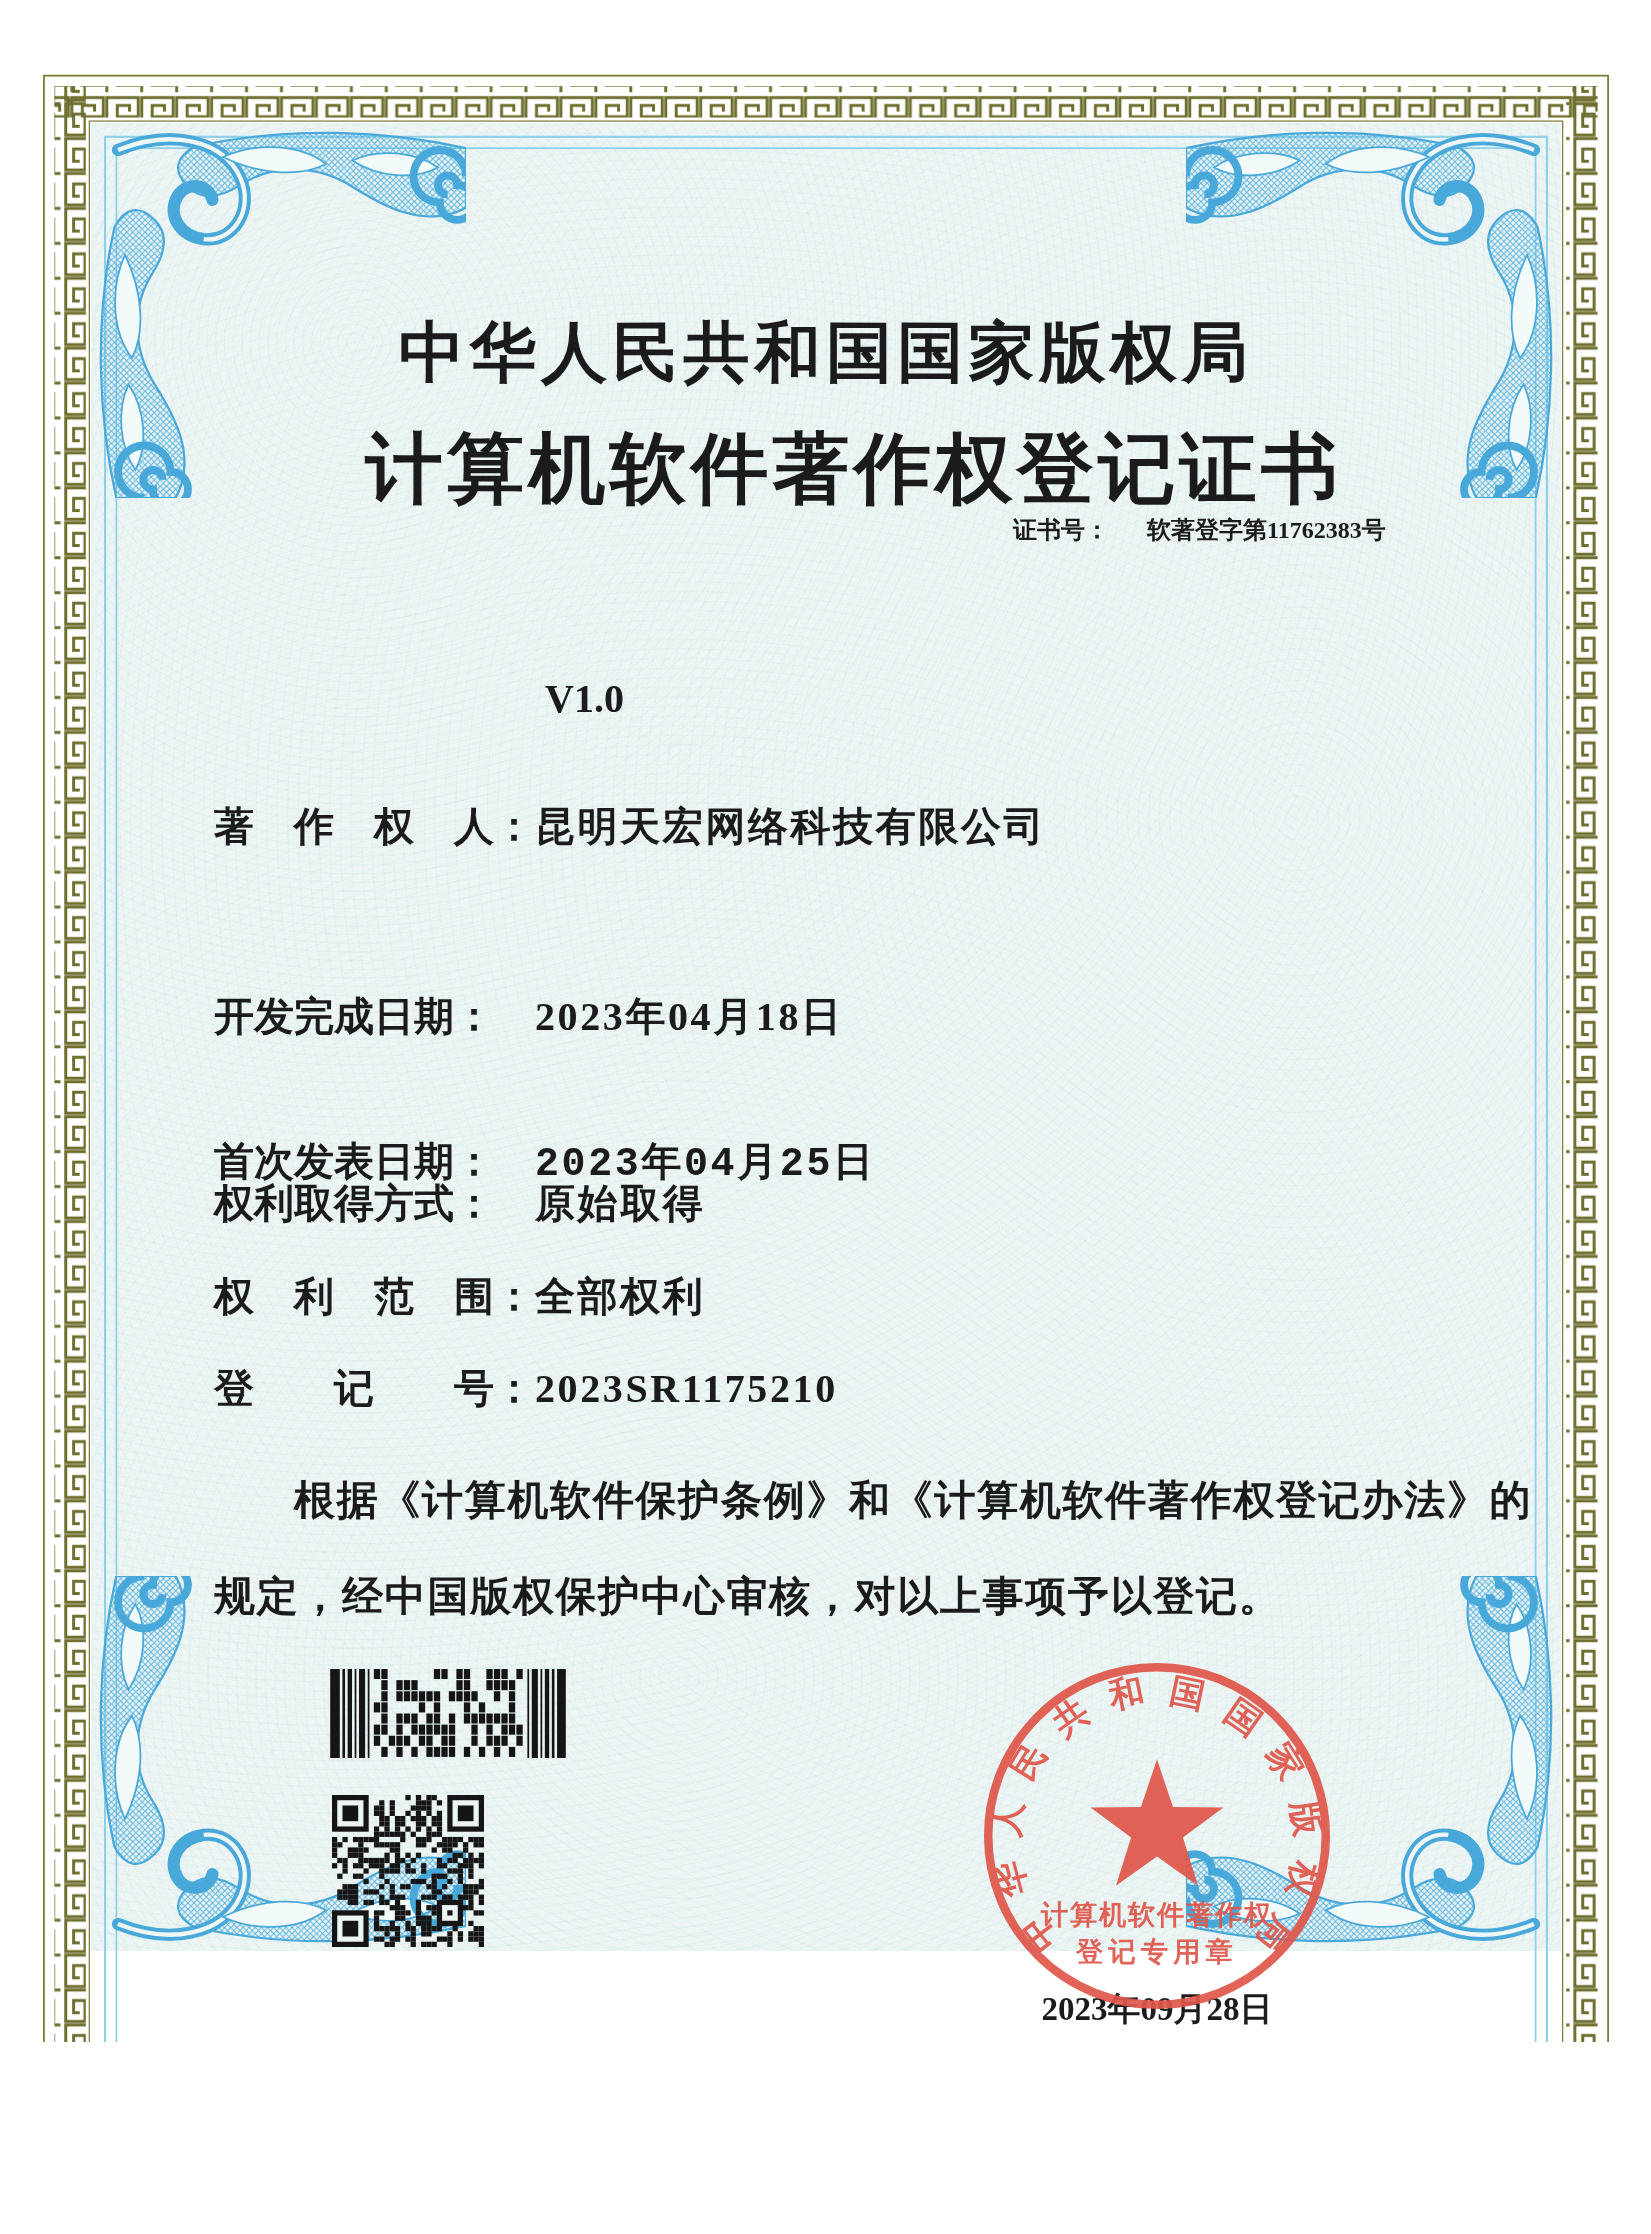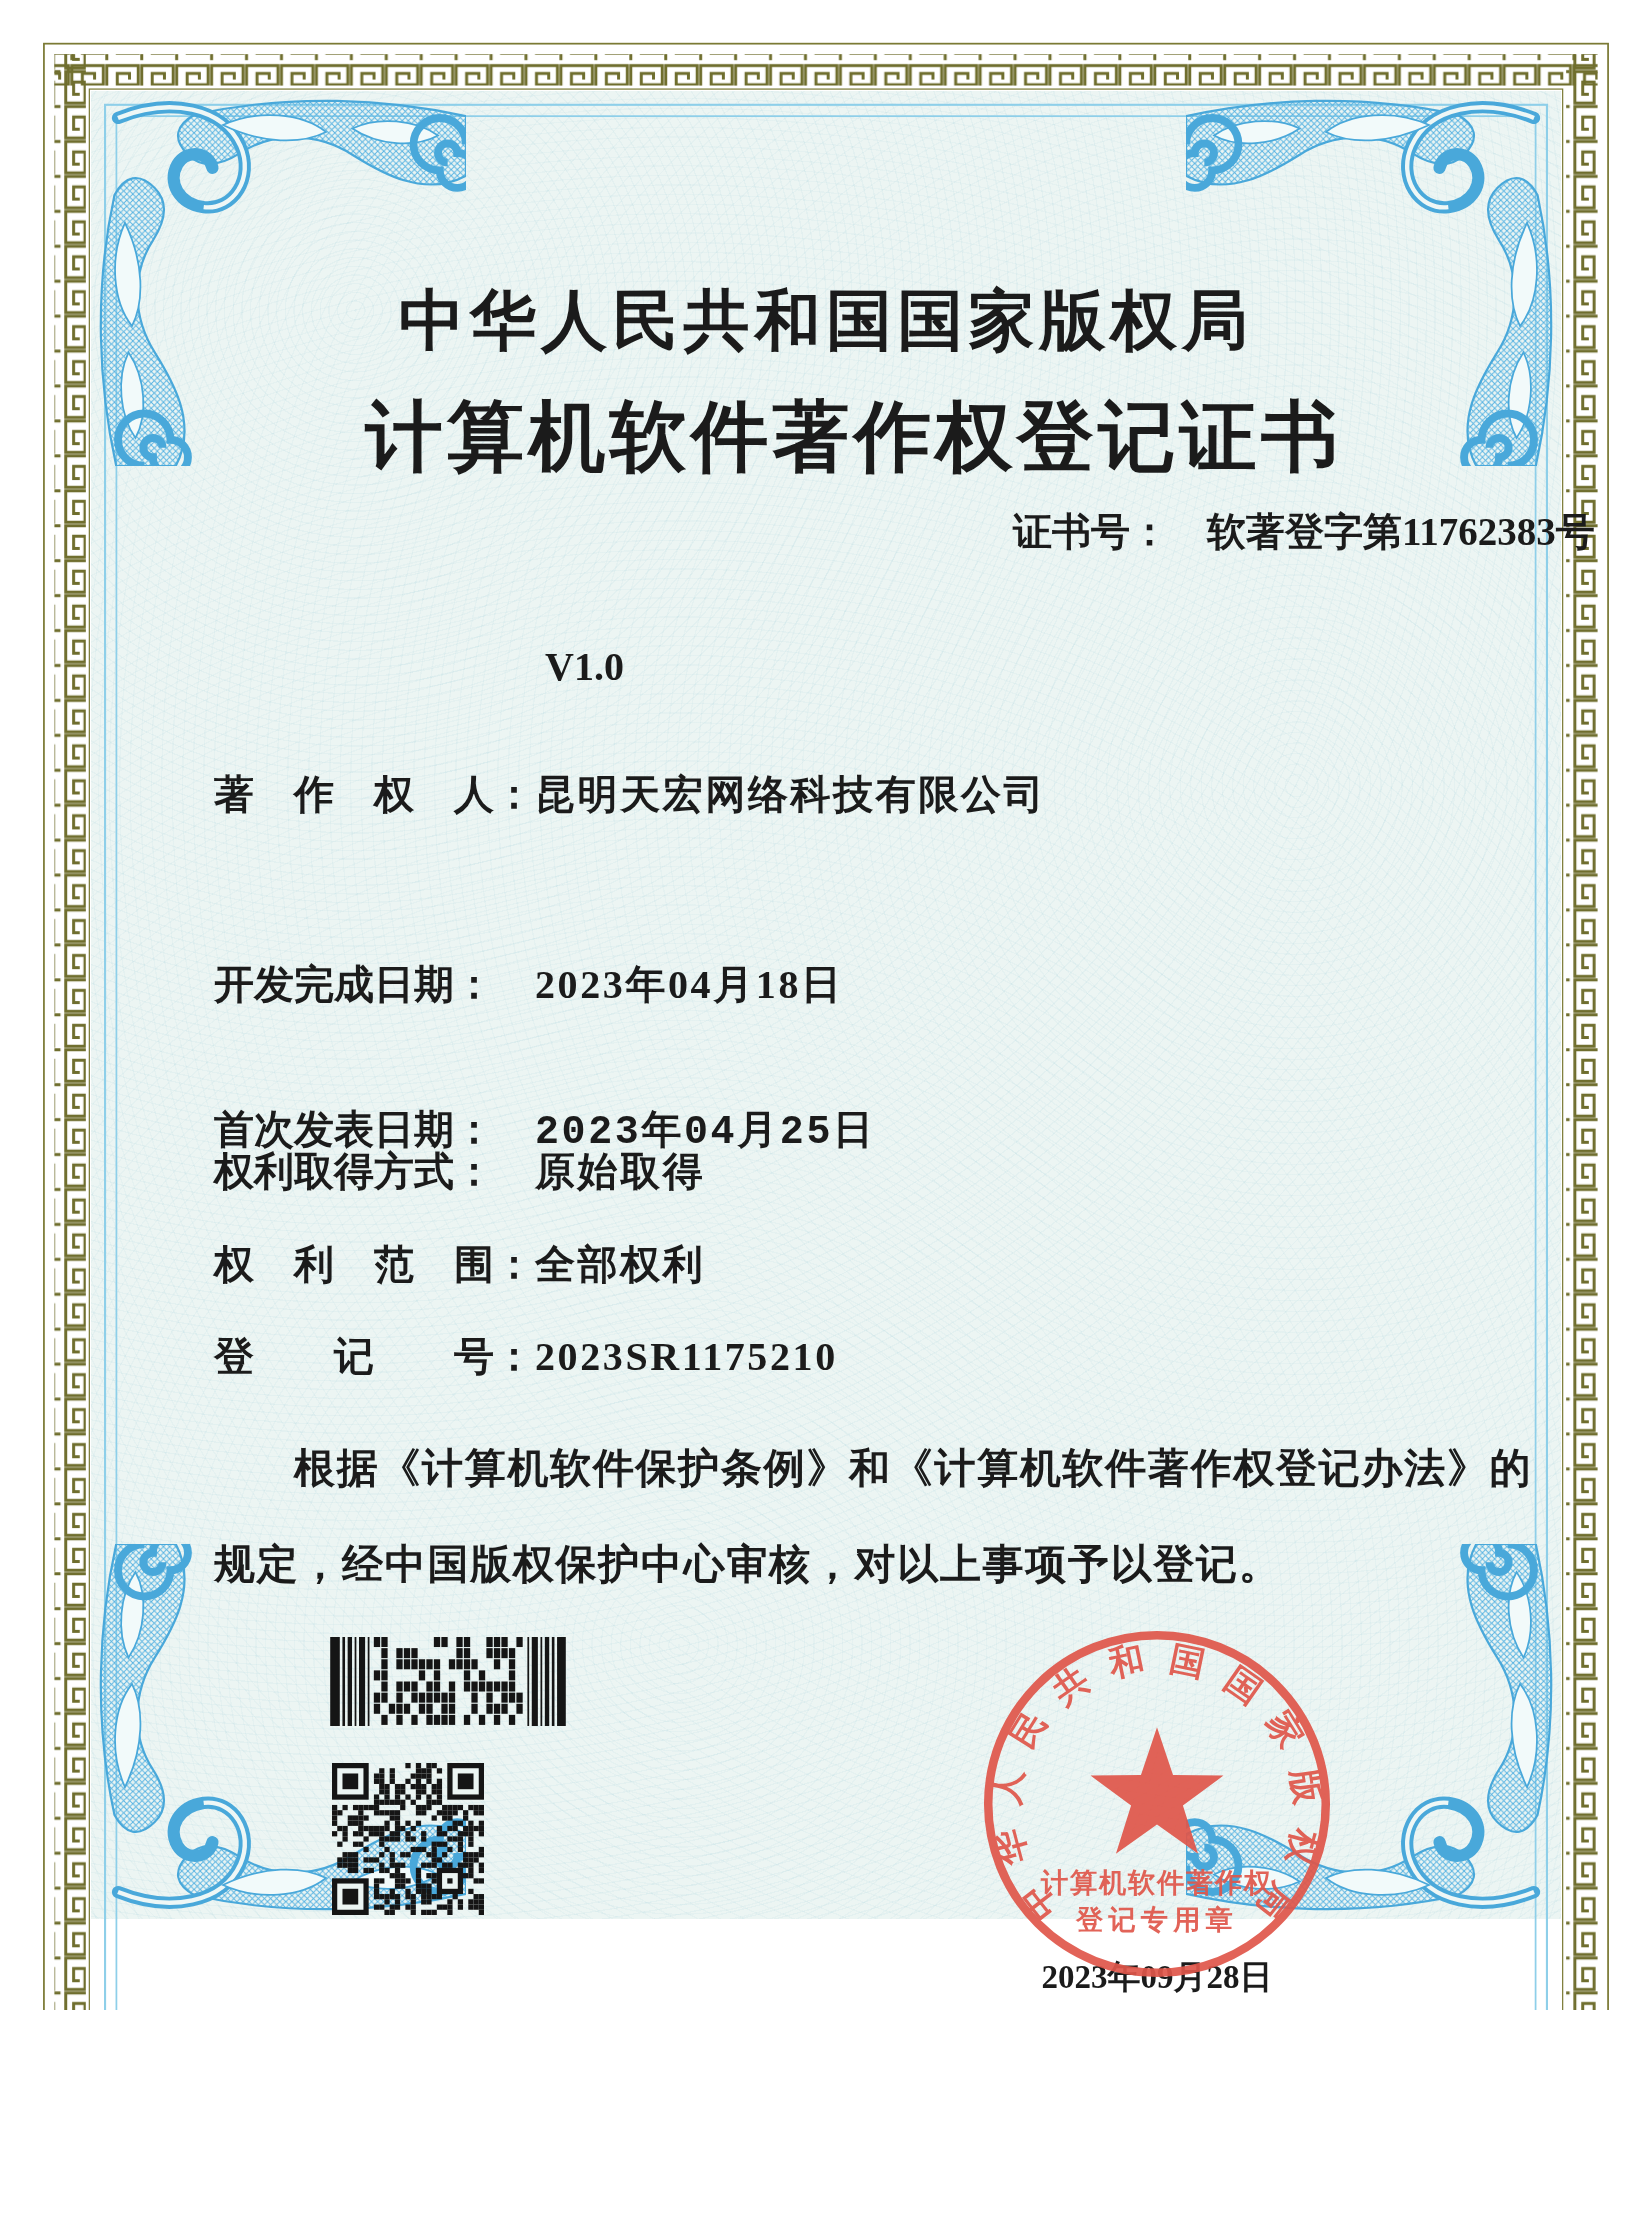--- a/index.html
+++ b/index.html
@@ -1,39 +1,39 @@
 <!DOCTYPE html>
 <html style="font-size:14px"><head>
 <meta charset="utf-8">
 <style>
   html,body{margin:0;padding:0;background:#ffffff;}
   .page{
     position:relative;width:1652px;height:2010px;background:#ffffff;overflow:hidden;
-    font-family:"Liberation Serif","DejaVu Serif",serif;color:#1b1b1b;
+    font-family:"Liberation Serif","DejaVu Serif",serif;color:#1b1b1b;margin-top:32px;
   }
   
   .paper{
     position:absolute;left:91px;top:91px;right:91px;bottom:91px;z-index:1;
     background-color:#ecf5f3;
     background-image:
       repeating-radial-gradient(circle at 18% 12%, rgba(110,180,200,.07) 0 1.3px, rgba(0,0,0,0) 1.3px 8.7px),
       repeating-radial-gradient(circle at 82% 38%, rgba(110,180,200,.06) 0 1.3px, rgba(0,0,0,0) 1.3px 10.5px),
       repeating-radial-gradient(circle at 40% 85%, rgba(110,180,200,.06) 0 1.3px, rgba(0,0,0,0) 1.3px 9.6px);
   }
   .frame{position:absolute;left:0;top:0;z-index:2;}
   .corner{position:absolute;width:376px;height:376px;z-index:3;pointer-events:none;}
   .corner.tl{left:90px;top:90px;}
   .corner.tr{right:90px;top:90px;transform:scaleX(-1);}
   .corner.bl{left:90px;bottom:90px;transform:scaleY(-1);}
   .corner.br{right:90px;bottom:90px;transform:scale(-1,-1);}
 
   .txt{position:absolute;z-index:5;font-weight:bold;white-space:nowrap;}
   .authority{top:276px;left:0;width:100%;text-align:center;font-size:66px;letter-spacing:5.2px;}
   .cert-title{top:386px;left:0;width:100%;text-align:center;font-size:77px;letter-spacing:4.4px;padding-left:28px;}
-  .cert-no{top:505px;left:1013px;font-size:39px;}
+  .cert-no{top:482px;left:1013px;font-size:24px;}
   .cert-no .gap{display:inline-block;width:38px;}
 
   .row{position:absolute;left:214px;font-size:40px;z-index:5;font-weight:bold;white-space:nowrap;}
   .row .lab{display:inline-block;min-width:321px;}
   .row .val{letter-spacing:2.6px;}
   .r-name{top:587px;}
   .r-ver{top:643px;left:545px;}
   .r-author{top:767px;}
   .r-dev{top:957px;}
   .r-pub{top:1102px;font-family:Liberation Mono, monospace;}

